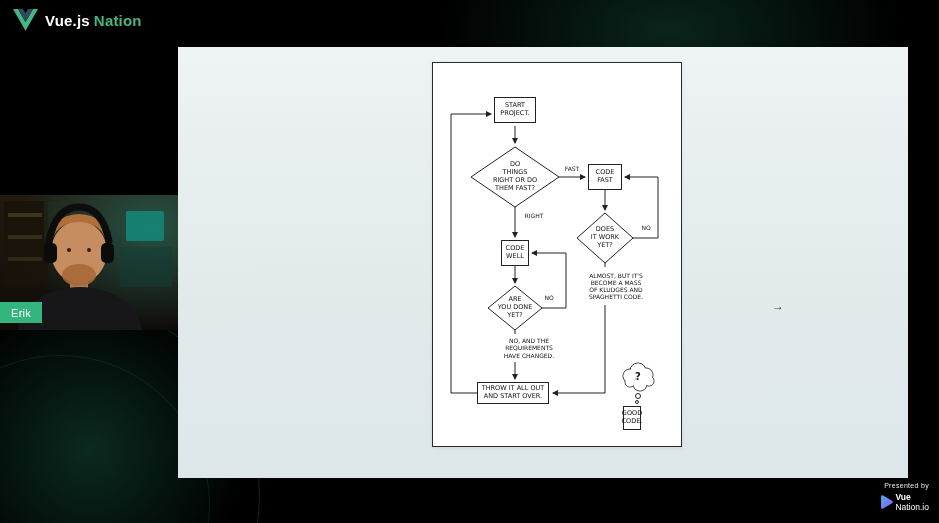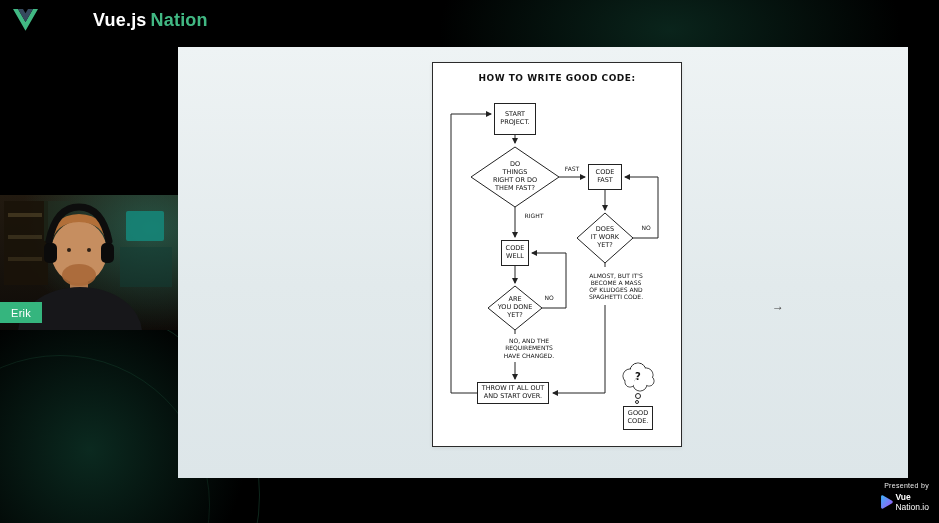--- a/index.html
+++ b/index.html
@@ -14,21 +14,21 @@
   .glow-a { left:-80px; top:280px; width:340px; height:340px; border-radius:50%;
             background:radial-gradient(circle, rgba(24,92,70,.45), transparent 65%); }
   .glow-b { left:430px; top:-100px; width:480px; height:260px; border-radius:50%;
             background:radial-gradient(ellipse, rgba(18,66,50,.55), transparent 68%); }
   .arc { position:absolute; border-radius:50%; pointer-events:none; }
   .arc-a { left:-130px; top:300px; width:390px; height:390px; border:1px solid rgba(62,178,127,.22); }
   .arc-b { left:-90px; top:355px; width:300px; height:300px; border:1px solid rgba(62,178,127,.13); }
 
   
   .brand { position:absolute; left:13px; top:9px; display:flex; align-items:center; gap:7px; }
-  .brand-text { font-size:18px; font-weight:bold; letter-spacing:.2px; white-space:nowrap;margin-left:48px; }
+  .brand-text { font-size:15px; font-weight:bold; letter-spacing:.2px; white-space:nowrap; }
   .brand-white { color:#ffffff; }
   .brand-green { color:#41b883; margin-left:4px; }
 
   
   .webcam { position:absolute; left:0; top:195px; width:178px; height:135px;
             background:#120e0a; overflow:hidden; }
   .webcam svg { display:block; }
   .speaker-label { position:absolute; left:0; top:107px; height:21px; padding:0 11px;
                    background:#35b57e; color:#fff; font-size:11px;
                    display:flex; align-items:center; letter-spacing:.3px; }
@@ -161,23 +161,22 @@
             <circle cx="213" cy="312" r="6.5"></circle>
               <circle cx="216" cy="318" r="4.5"></circle>
             <circle cx="207" cy="321" r="6.5"></circle>
               <circle cx="197" cy="319" r="4.5"></circle>
           </g>
           <circle cx="205" cy="333" r="2.5" fill="#fff" stroke="#222"></circle>
           <circle cx="204" cy="339" r="1.5" fill="#fff" stroke="#222"></circle>
         </g>
       </svg>
 
-      <div class="c-title">HOW TO WRITE GOOD CODE:</div>
-
-      <div class="cnode cbox" style="left:61px;top:40px;width:42px;height:32px;">START
+
+      <div class="cnode cbox" style="left:61px;top:34px;width:42px;height:26px;">START
 PROJECT.</div>
       <div class="cnode" style="left:42px;top:95px;width:80px;height:38px;">DO
 THINGS
 RIGHT OR DO
 THEM FAST?</div>
       <div class="cnode clbl" style="left:126px;top:102px;width:26px;height:8px;">FAST</div>
       <div class="cnode cbox" style="left:155px;top:101px;width:34px;height:26px;">CODE
 FAST</div>
       <div class="cnode" style="left:142px;top:158px;width:60px;height:34px;">DOES
 IT WORK
@@ -193,21 +192,21 @@
       <div class="cnode" style="left:52px;top:228px;width:60px;height:34px;">ARE
 YOU DONE
 YET?</div>
       <div class="cnode clbl" style="left:107px;top:231px;width:18px;height:8px;">NO</div>
       <div class="cnode cnote" style="left:63px;top:271px;width:66px;height:28px;">NO, AND THE
 REQUIREMENTS
 HAVE CHANGED.</div>
       <div class="cnode cbox" style="left:44px;top:319px;width:72px;height:22px;">THROW IT ALL OUT
 AND START OVER.</div>
       <div class="cnode qmark" style="left:195px;top:306px;width:20px;height:16px;">?</div>
-      <div class="cnode cbox" style="left:190px;top:343px;width:30px;height:24px;">GOOD
+      <div class="cnode cbox" style="left:190px;top:343px;width:18px;height:24px;">GOOD
 CODE.</div>
     </div>
 
     <div class="cursor">→</div>
   </main>
 
   <footer class="sponsor">
     <div class="presented">Presented by</div>
     <div class="sponsor-row">
       <svg width="18" height="18" viewBox="0 0 20 20">

